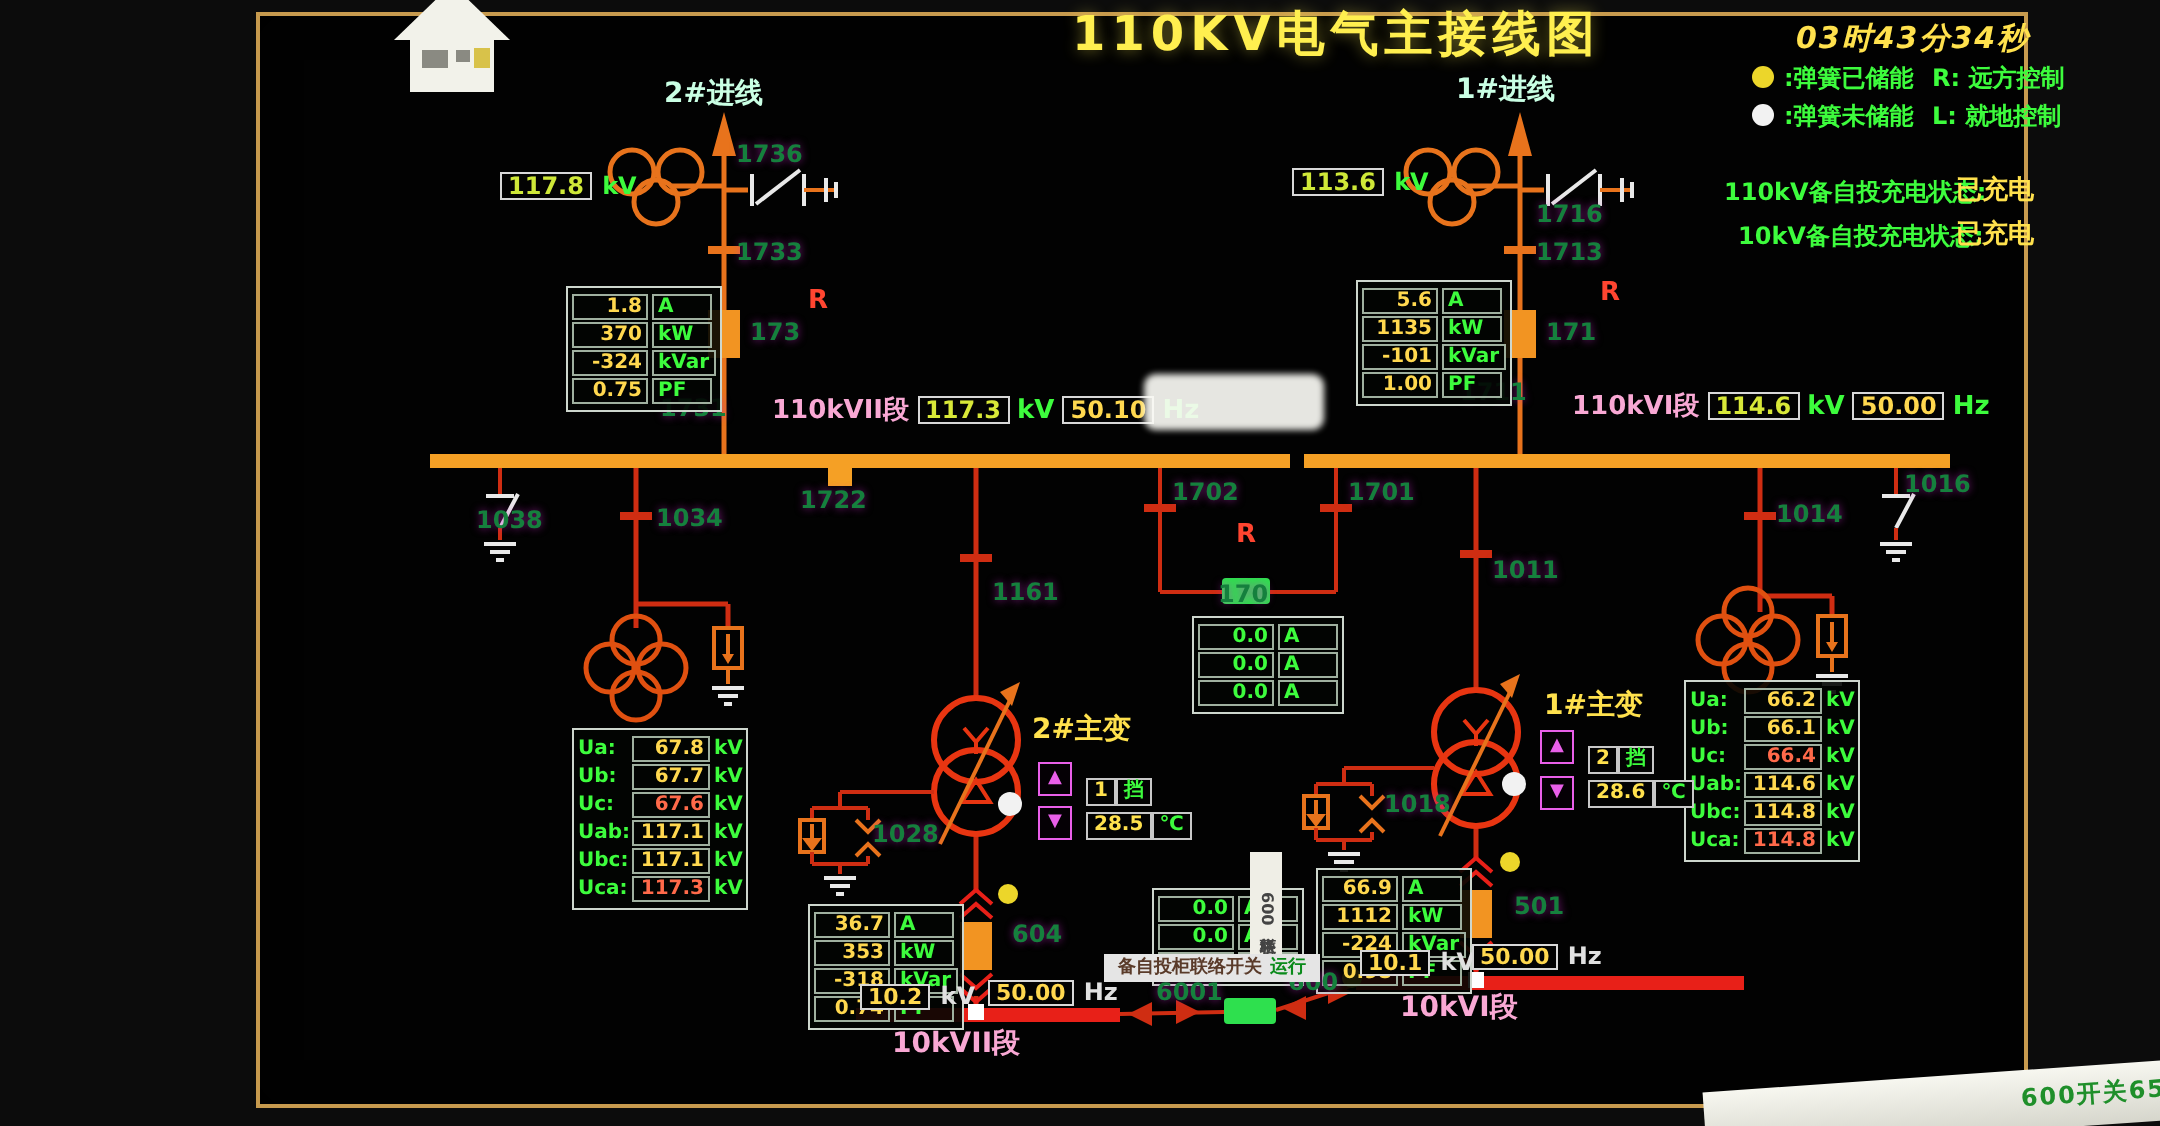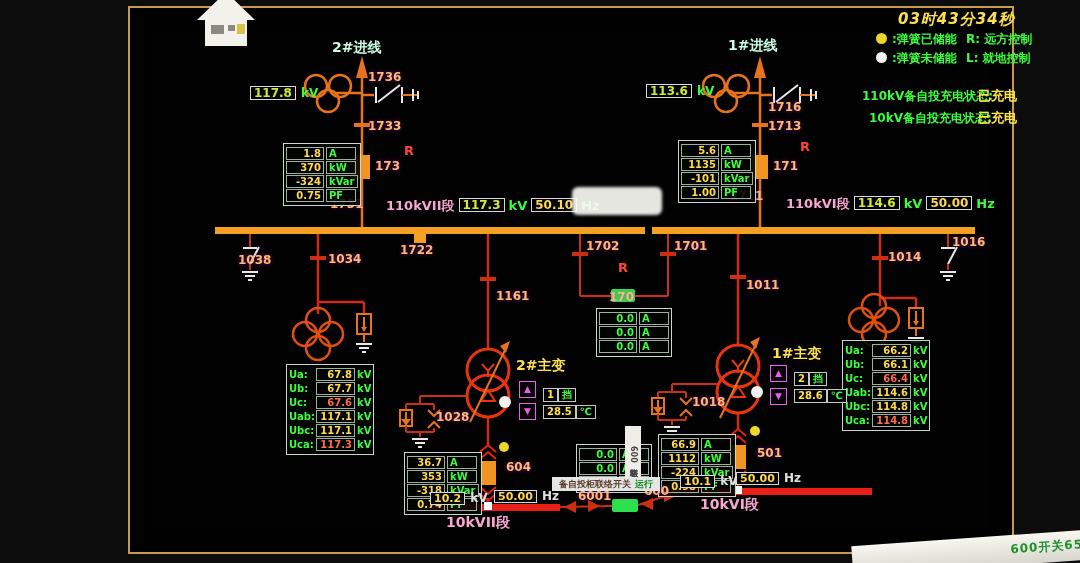--- a/index.html
+++ b/index.html
@@ -9,21 +9,21 @@
          border:2px solid #c79a4e;background:#020202;box-shadow:0 0 18px rgba(0,0,0,.9) inset;}
   svg{position:absolute;left:0;top:0;}
   .t{position:absolute;line-height:1;white-space:nowrap;}
   .title{font-size:24px;font-weight:700;color:#ffef4f;letter-spacing:3px;
          text-shadow:0 0 8px rgba(255,240,80,.45);}
   .clock{font-size:15px;font-weight:700;font-style:italic;color:#ffe14d;letter-spacing:1px;}
   .grn{color:#3dfc3d;}
   .yel{color:#ffe14d;}
   .red{color:#ff4530;font-weight:700;font-size:13px;}
   .cyn{color:#c9ffe4;font-weight:700;font-size:14px;}
-  .mag{color:#fdba74;font-weight:700;font-size:12px;text-shadow:0 0 4px rgba(200,40,200,.6);}
+  .mag{color:#15803d;font-weight:700;font-size:12px;text-shadow:0 0 4px rgba(200,40,200,.6);}
   .busname{color:#f9a8d4;font-weight:700;font-size:13px;}
   .txname{color:#ffe14d;font-weight:700;font-size:14px;}
   .lg{font-size:12px;font-weight:700;}
   .dot{position:absolute;border-radius:50%;}
   .chip{display:inline-block;border:1px solid #d8d8d8;background:#030303;padding:0 3px;
         font-weight:700;}
   .busrow{display:flex;align-items:center;gap:4px;font-weight:700;font-size:13px;}
   .busrow .chip{font-size:12px;color:#d8e838;}
   .busrow .hzchip{color:#ffd84f;}
   .u10{color:#e0e0e0;font-weight:700;font-size:12px;}
@@ -337,20 +337,21 @@
       <polygon points="676,496 664,490 664,502"></polygon>
     </g>
 
     <circle cx="504" cy="447" r="5" fill="#ecd62a"></circle>
     <circle cx="755" cy="431" r="5" fill="#ecd62a"></circle>
     <circle cx="676" cy="489" r="5" fill="#ecd62a"></circle>
     <circle cx="505" cy="402" r="6" fill="#f2f2f2"></circle>
     <circle cx="757" cy="392" r="6" fill="#f2f2f2"></circle>
   </svg>
 
+  <div class="t title" style="left:536px;top:5px;">110KV电气主接线图</div>
   <div class="t clock" style="left:898px;top:12px;">03时43分34秒</div>
 
   <div class="dot" style="left:876px;top:33px;width:11px;height:11px;background:#ecd62a;"></div>
   <div class="t grn lg" style="left:892px;top:33px;">:弹簧已储能</div>
   <div class="t grn lg" style="left:966px;top:33px;">R: 远方控制</div>
   <div class="dot" style="left:876px;top:52px;width:11px;height:11px;background:#f2f2f2;"></div>
   <div class="t grn lg" style="left:892px;top:52px;">:弹簧未储能</div>
   <div class="t grn lg" style="left:966px;top:52px;">L: 就地控制</div>
 
   <div class="t grn lg" style="left:862px;top:90px;">110kV备自投充电状态:</div>

